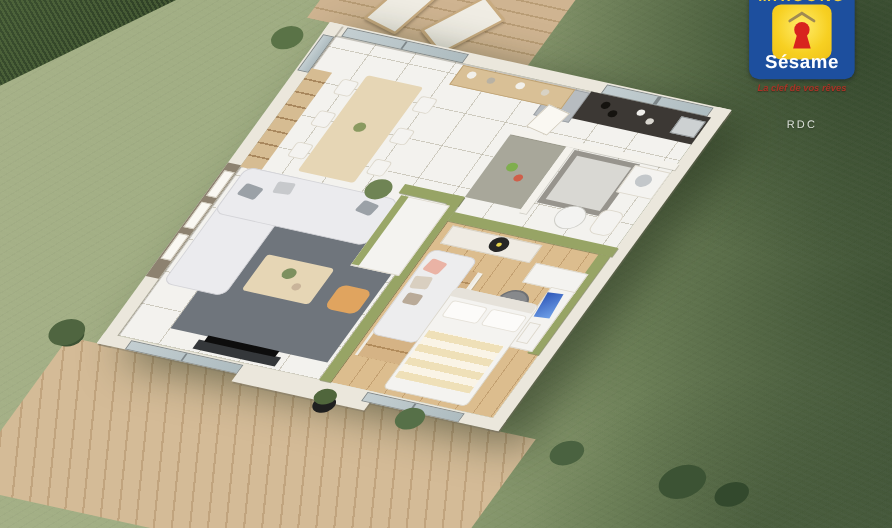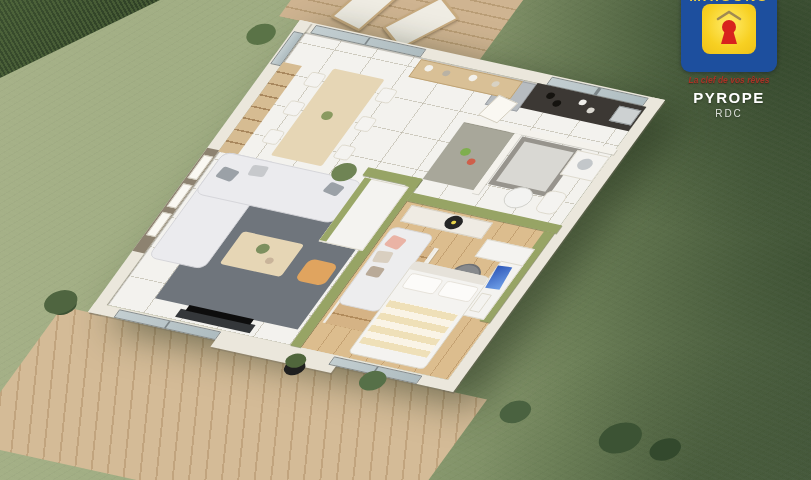--- a/index.html
+++ b/index.html
@@ -220,18 +220,18 @@
   <div class="logo">
     <div class="logo-box">
       <div class="brand-top">MAISONS</div>
       <div class="logo-sq">
         <svg width="34" height="38" viewBox="0 0 34 38">
           <polyline points="6,9 17,2 28,9" fill="none" stroke="#a08a52" stroke-width="2.6" stroke-linecap="round"></polyline>
           <circle cx="17" cy="17" r="7" fill="#d8231e"></circle>
           <path d="M13 20 L9 34 L25 34 L21 20 Z" fill="#d8231e"></path>
         </svg>
       </div>
+      <div class="brand-name">Sésame</div>
     </div>
     <div class="tagline">La clef de vos rêves</div>
-    <div class="plan-name">PYROPE</div>
     <div class="floor-label">RDC</div>
   </div>
 </div>
 
 </body></html>

